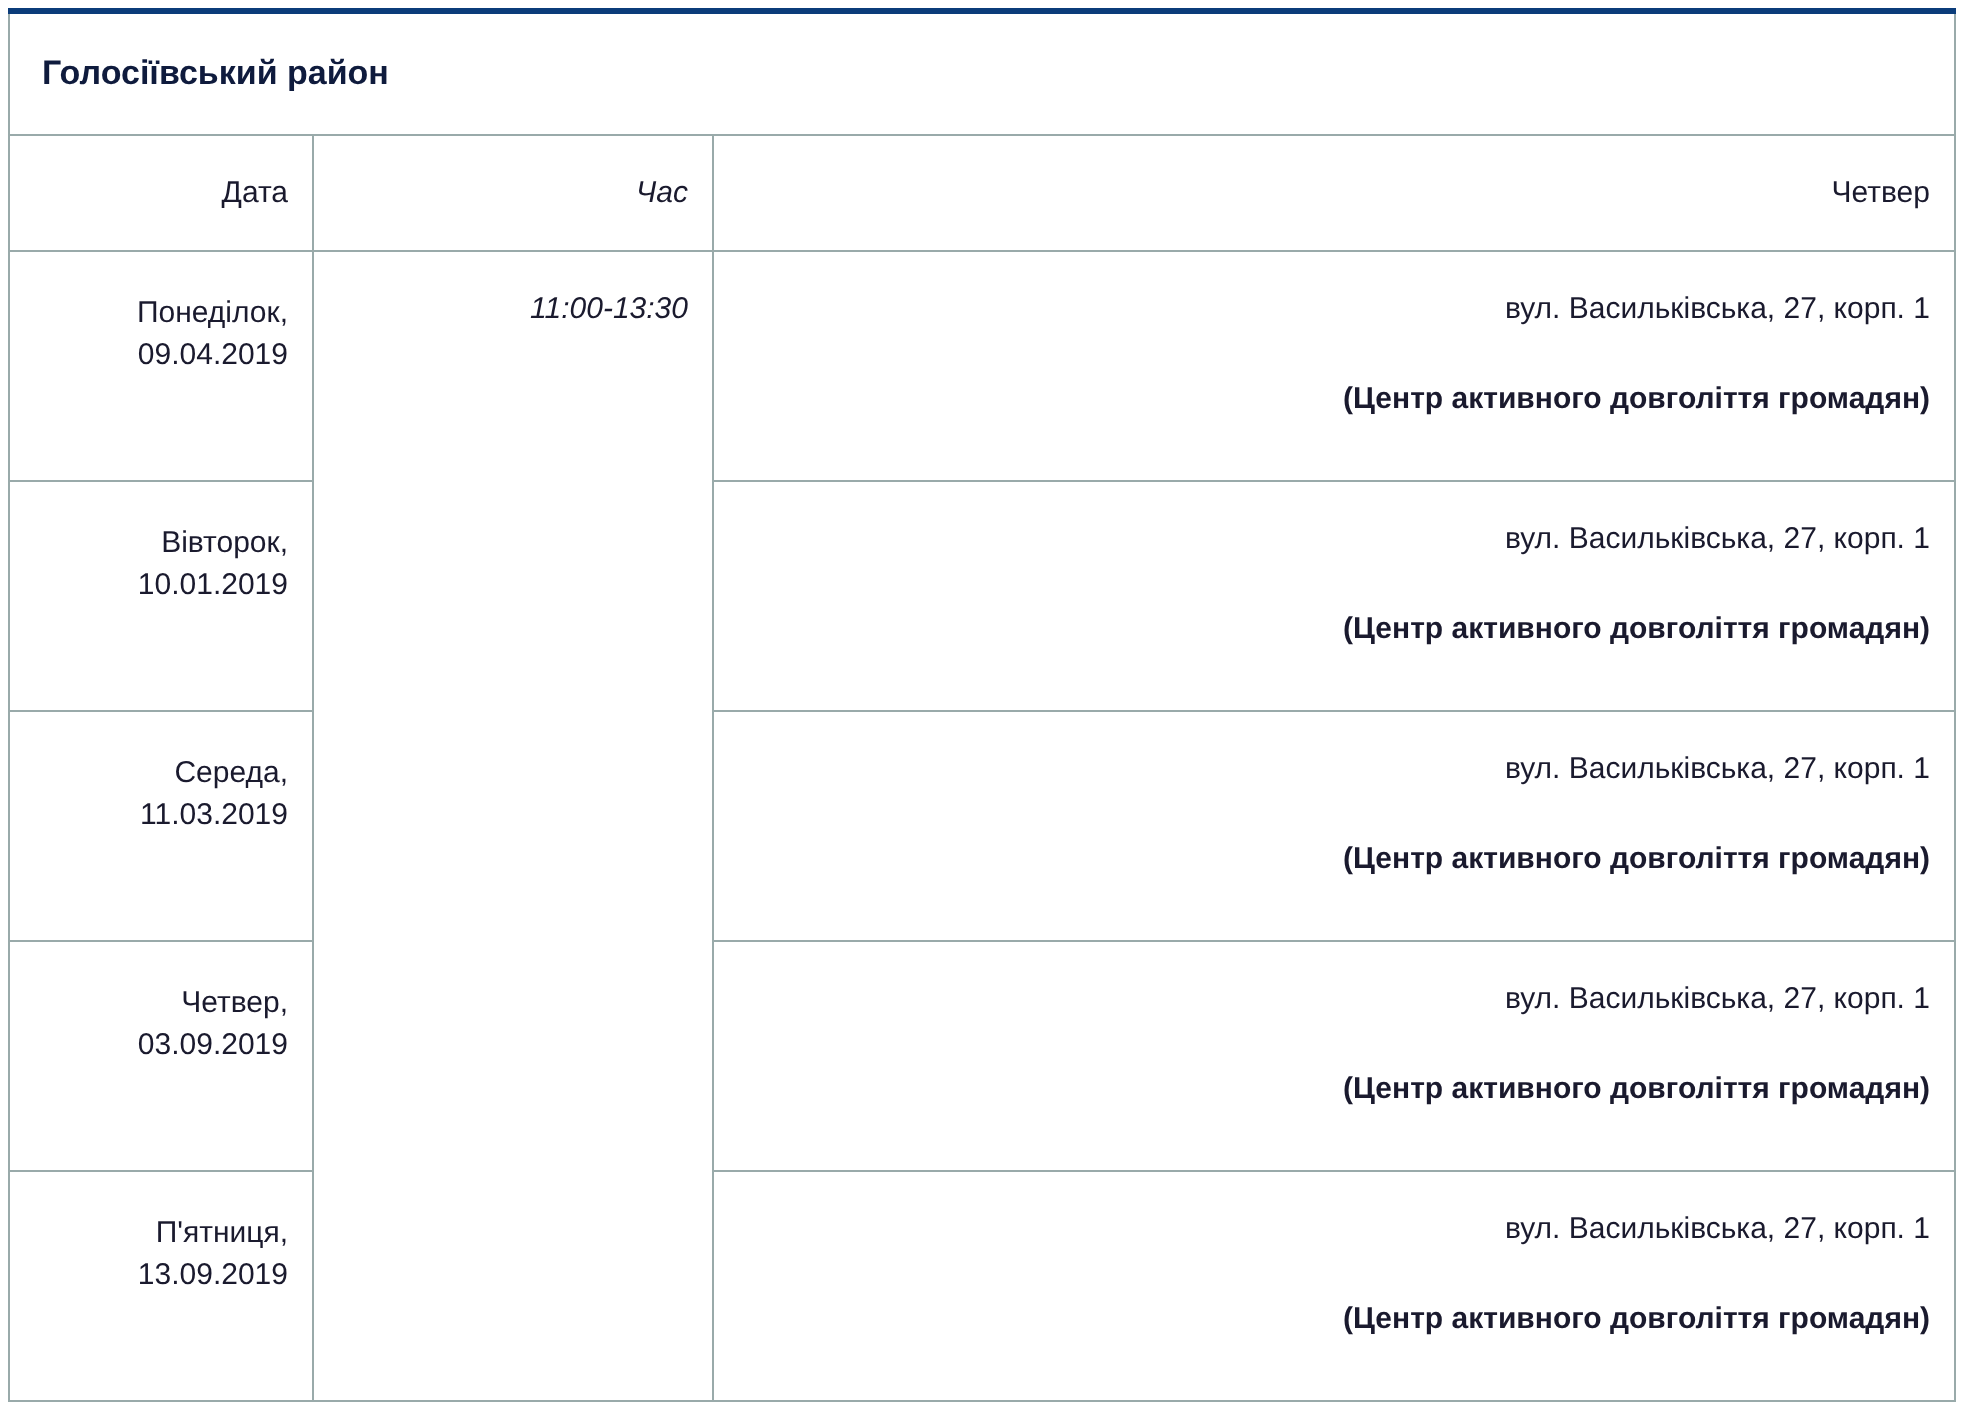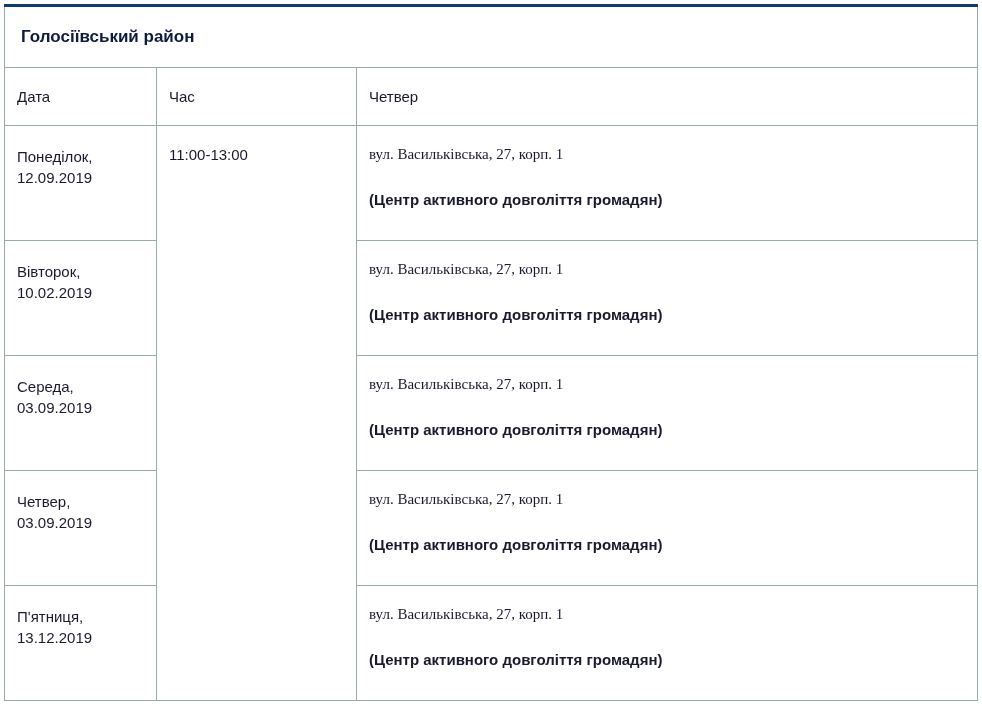--- a/index.html
+++ b/index.html
@@ -31,33 +31,32 @@
     table {
       width: 100%;
       border-collapse: collapse;
       table-layout: fixed;
     }
     th, td {
       border-left: 1px solid #9aa;
       border-right: 1px solid #9aa;
       border-bottom: 1px solid #9aa;
       padding: 20px 12px;
-      text-align: left;
+      text-align: right;
       vertical-align: top;
       font-size: 15px;
       font-weight: normal;
       color: #1a1a2e;
     }
     .col-date { width: 152px; }
-    .col-time { width: 200px; }
+    .col-time { width: 200px; font-style: italic; }
     .col-addr { width: auto; }
     .addr-line1 {
       display: block;
       margin-bottom: 28px;
-      font-family: Liberation Serif, serif;
     }
     .addr-line2 {
       display: block;
       margin-bottom: 12px;
       font-weight: bold;
     }
     .date-line {
       display: block;
       line-height: 1.4;
     }
@@ -75,43 +74,43 @@
     <tbody>
         <tr>
       <th class="col-date">Дата</th>
       <th class="col-time">Час</th>
       <th class="col-addr">Четвер</th>
     </tr>
 
     <tr>
       <td class="col-date">
         <span class="date-line">Понеділок,</span>
-        <span class="date-line">12.09.2019</span>
+        <span class="date-line">09.04.2019</span>
       </td>
-      <td class="col-time" rowspan="5">11:00-13:00</td>
+      <td class="col-time" rowspan="5">11:00-13:30</td>
       <td class="col-addr">
         <span class="addr-line1">вул. Васильківська, 27, корп. 1</span>
         <span class="addr-line2">(Центр активного довголіття громадян)</span>
       </td>
     </tr>
 
     <tr>
       <td class="col-date">
         <span class="date-line">Вівторок,</span>
-        <span class="date-line">10.02.2019</span>
+        <span class="date-line">10.01.2019</span>
       </td>
       <td class="col-addr">
         <span class="addr-line1">вул. Васильківська, 27, корп. 1</span>
         <span class="addr-line2">(Центр активного довголіття громадян)</span>
       </td>
     </tr>
 
     <tr>
       <td class="col-date">
-        <span class="date-line">Середа, 03.09.2019</span>
+        <span class="date-line">Середа, 11.03.2019</span>
         <span class="date-line"></span>
       </td>
       <td class="col-addr">
         <span class="addr-line1">вул. Васильківська, 27, корп. 1</span>
         <span class="addr-line2">(Центр активного довголіття громадян)</span>
       </td>
     </tr>
 
     <tr>
       <td class="col-date">
@@ -120,21 +119,21 @@
       </td>
       <td class="col-addr">
         <span class="addr-line1">вул. Васильківська, 27, корп. 1</span>
         <span class="addr-line2">(Центр активного довголіття громадян)</span>
       </td>
     </tr>
 
     <tr>
       <td class="col-date">
         <span class="date-line">П'ятниця,</span>
-        <span class="date-line">13.12.2019</span>
+        <span class="date-line">13.09.2019</span>
       </td>
       <td class="col-addr">
         <span class="addr-line1">вул. Васильківська, 27, корп. 1</span>
         <span class="addr-line2">(Центр активного довголіття громадян)</span>
       </td>
     </tr>
 
   </tbody>
     </table>
 </div>

